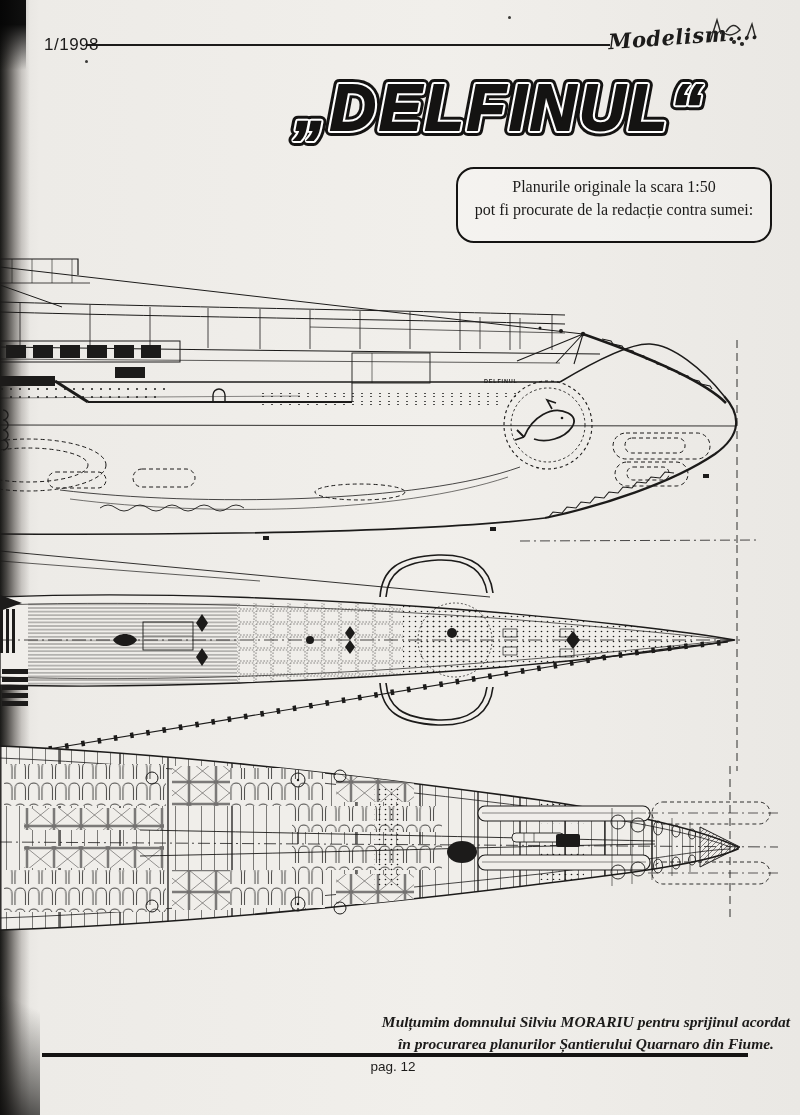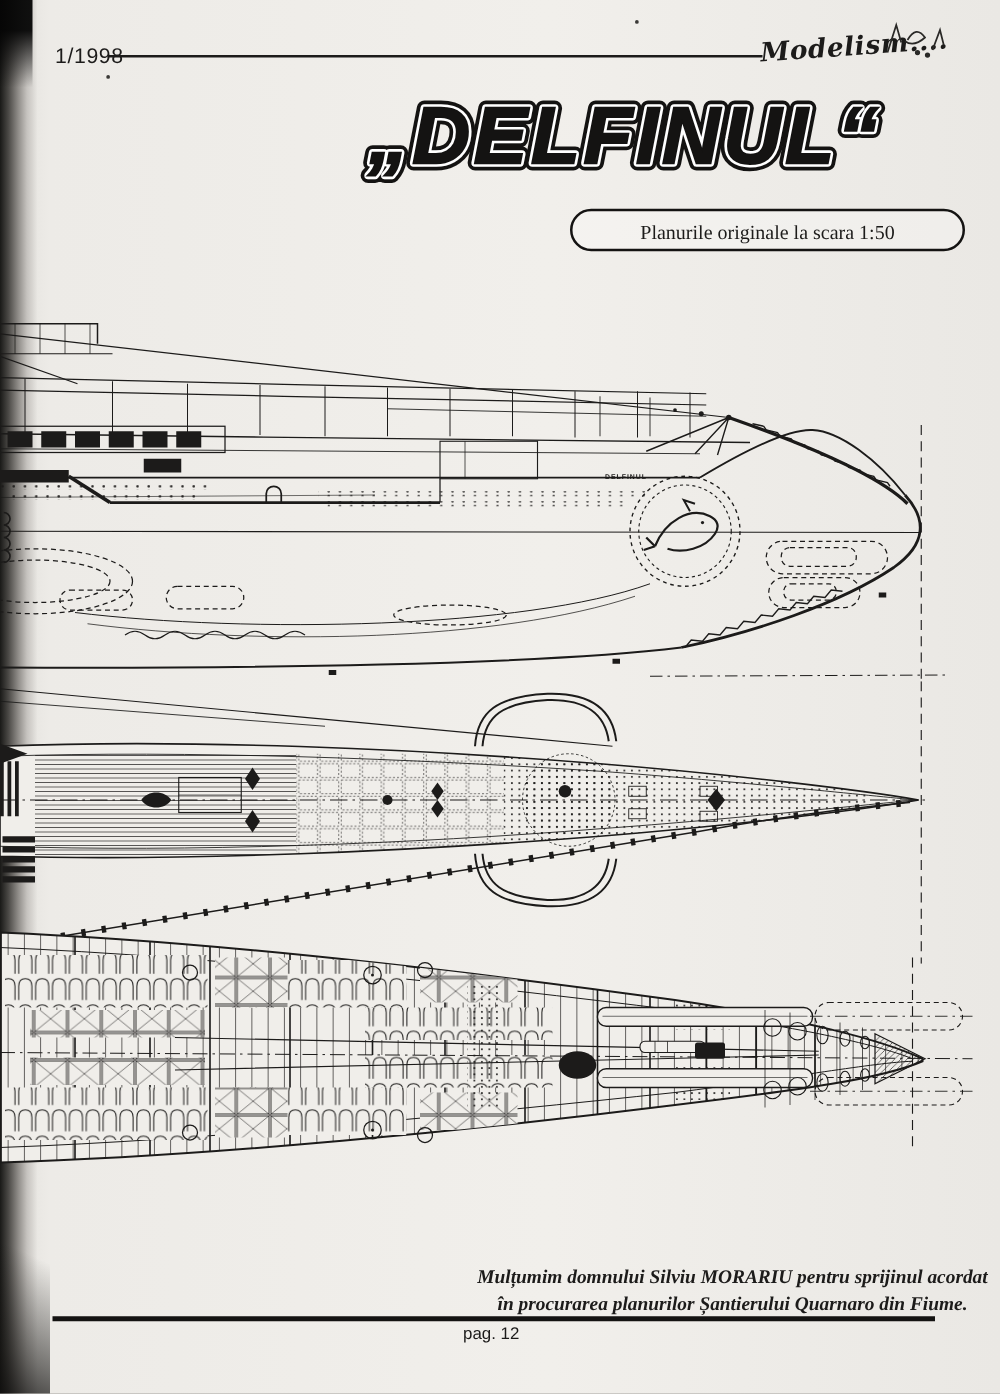--- a/index.html
+++ b/index.html
@@ -17,21 +17,21 @@
     background:linear-gradient(205deg,rgba(20,19,17,0) 35%,rgba(20,19,17,.55) 80%,rgba(15,14,13,.8) 100%);}
   .issue{position:absolute;left:44px;top:35px;font-size:17px;letter-spacing:.5px;}
   .header-rule{position:absolute;left:86px;top:44px;width:524px;height:2px;background:#1c1b1a;}
   .script{position:absolute;left:608px;top:24px;font-family:"DejaVu Serif",serif;
     font-style:italic;font-weight:600;font-size:21px;transform:rotate(-4deg);letter-spacing:.5px;}
   .flourish{position:absolute;left:706px;top:12px;}
   .title-svg{position:absolute;left:250px;top:50px;}
   .title-svg text{font-family:"Liberation Sans",sans-serif;font-weight:bold;font-style:italic;
     font-size:64px;letter-spacing:3px;}
   .info-box{position:absolute;left:456px;top:167px;width:300px;border:2.5px solid #141312;
-    border-radius:18px;padding:7px 6px 0 6px;text-align:center;
+    border-radius:18px;padding:7px 6px 20px 6px;text-align:center;
     font-family:"Liberation Serif",serif;font-size:16px;line-height:1.42;background:rgba(255,255,255,.25);}
   .drawing{position:absolute;left:0;}
   .ack{position:absolute;left:368px;top:1011px;width:436px;text-align:center;
     font-family:"Liberation Serif",serif;font-style:italic;font-weight:bold;font-size:15.5px;line-height:1.4;}
   .footer-rule{position:absolute;left:42px;top:1053px;width:706px;height:3.5px;background:#141312;}
   .pagenum{position:absolute;left:338px;top:1059px;width:110px;text-align:center;font-size:13.5px;}
   .noise1{position:absolute;left:85px;top:60px;width:3px;height:3px;background:#3a3936;border-radius:50%;}
   .noise2{position:absolute;left:508px;top:16px;width:3px;height:3px;background:#3a3936;border-radius:50%;}
   svg .ink{stroke:#1c1b1a;fill:none;}
 </style>
@@ -93,20 +93,21 @@
   <svg class="title-svg" width="500" height="110" viewBox="0 0 500 110">
     <g text-anchor="middle">
       <text x="250" y="80" fill="#141312" stroke="#141312" stroke-width="12" paint-order="stroke" stroke-linejoin="round">„DELFINUL“</text>
       <text x="250" y="80" fill="#141312" stroke="#ffffff" stroke-width="6" paint-order="stroke" stroke-linejoin="round">„DELFINUL“</text>
       <text x="250" y="80" fill="#141312" stroke="#141312" stroke-width="1.8" paint-order="stroke">„DELFINUL“</text>
     </g>
   </svg>
 
   <div class="info-box">
     <div>Planurile originale la scara 1:50</div>
+    <div>pot fi procurate de la redacție contra sumei:</div>
   </div>
 
   <svg class="drawing" style="top:255px" width="760" height="292" viewBox="0 0 760 292">
     <g class="ink" stroke-width="1">
       <path d="M0,12 L583,79"></path>
       <circle cx="540" cy="73" r="1.5" fill="#1c1b1a" stroke="none"></circle>
       <circle cx="561" cy="76" r="2" fill="#1c1b1a" stroke="none"></circle>
       <circle cx="583" cy="79" r="2.2" fill="#1c1b1a" stroke="none"></circle>
       <path d="M583,79 C640,99 702,124 726,148" stroke-width="2.6"></path>
       <path d="M583,79 L556,108 M583,79 L574,109 M583,79 L517,106" stroke-width="1.1"></path>

